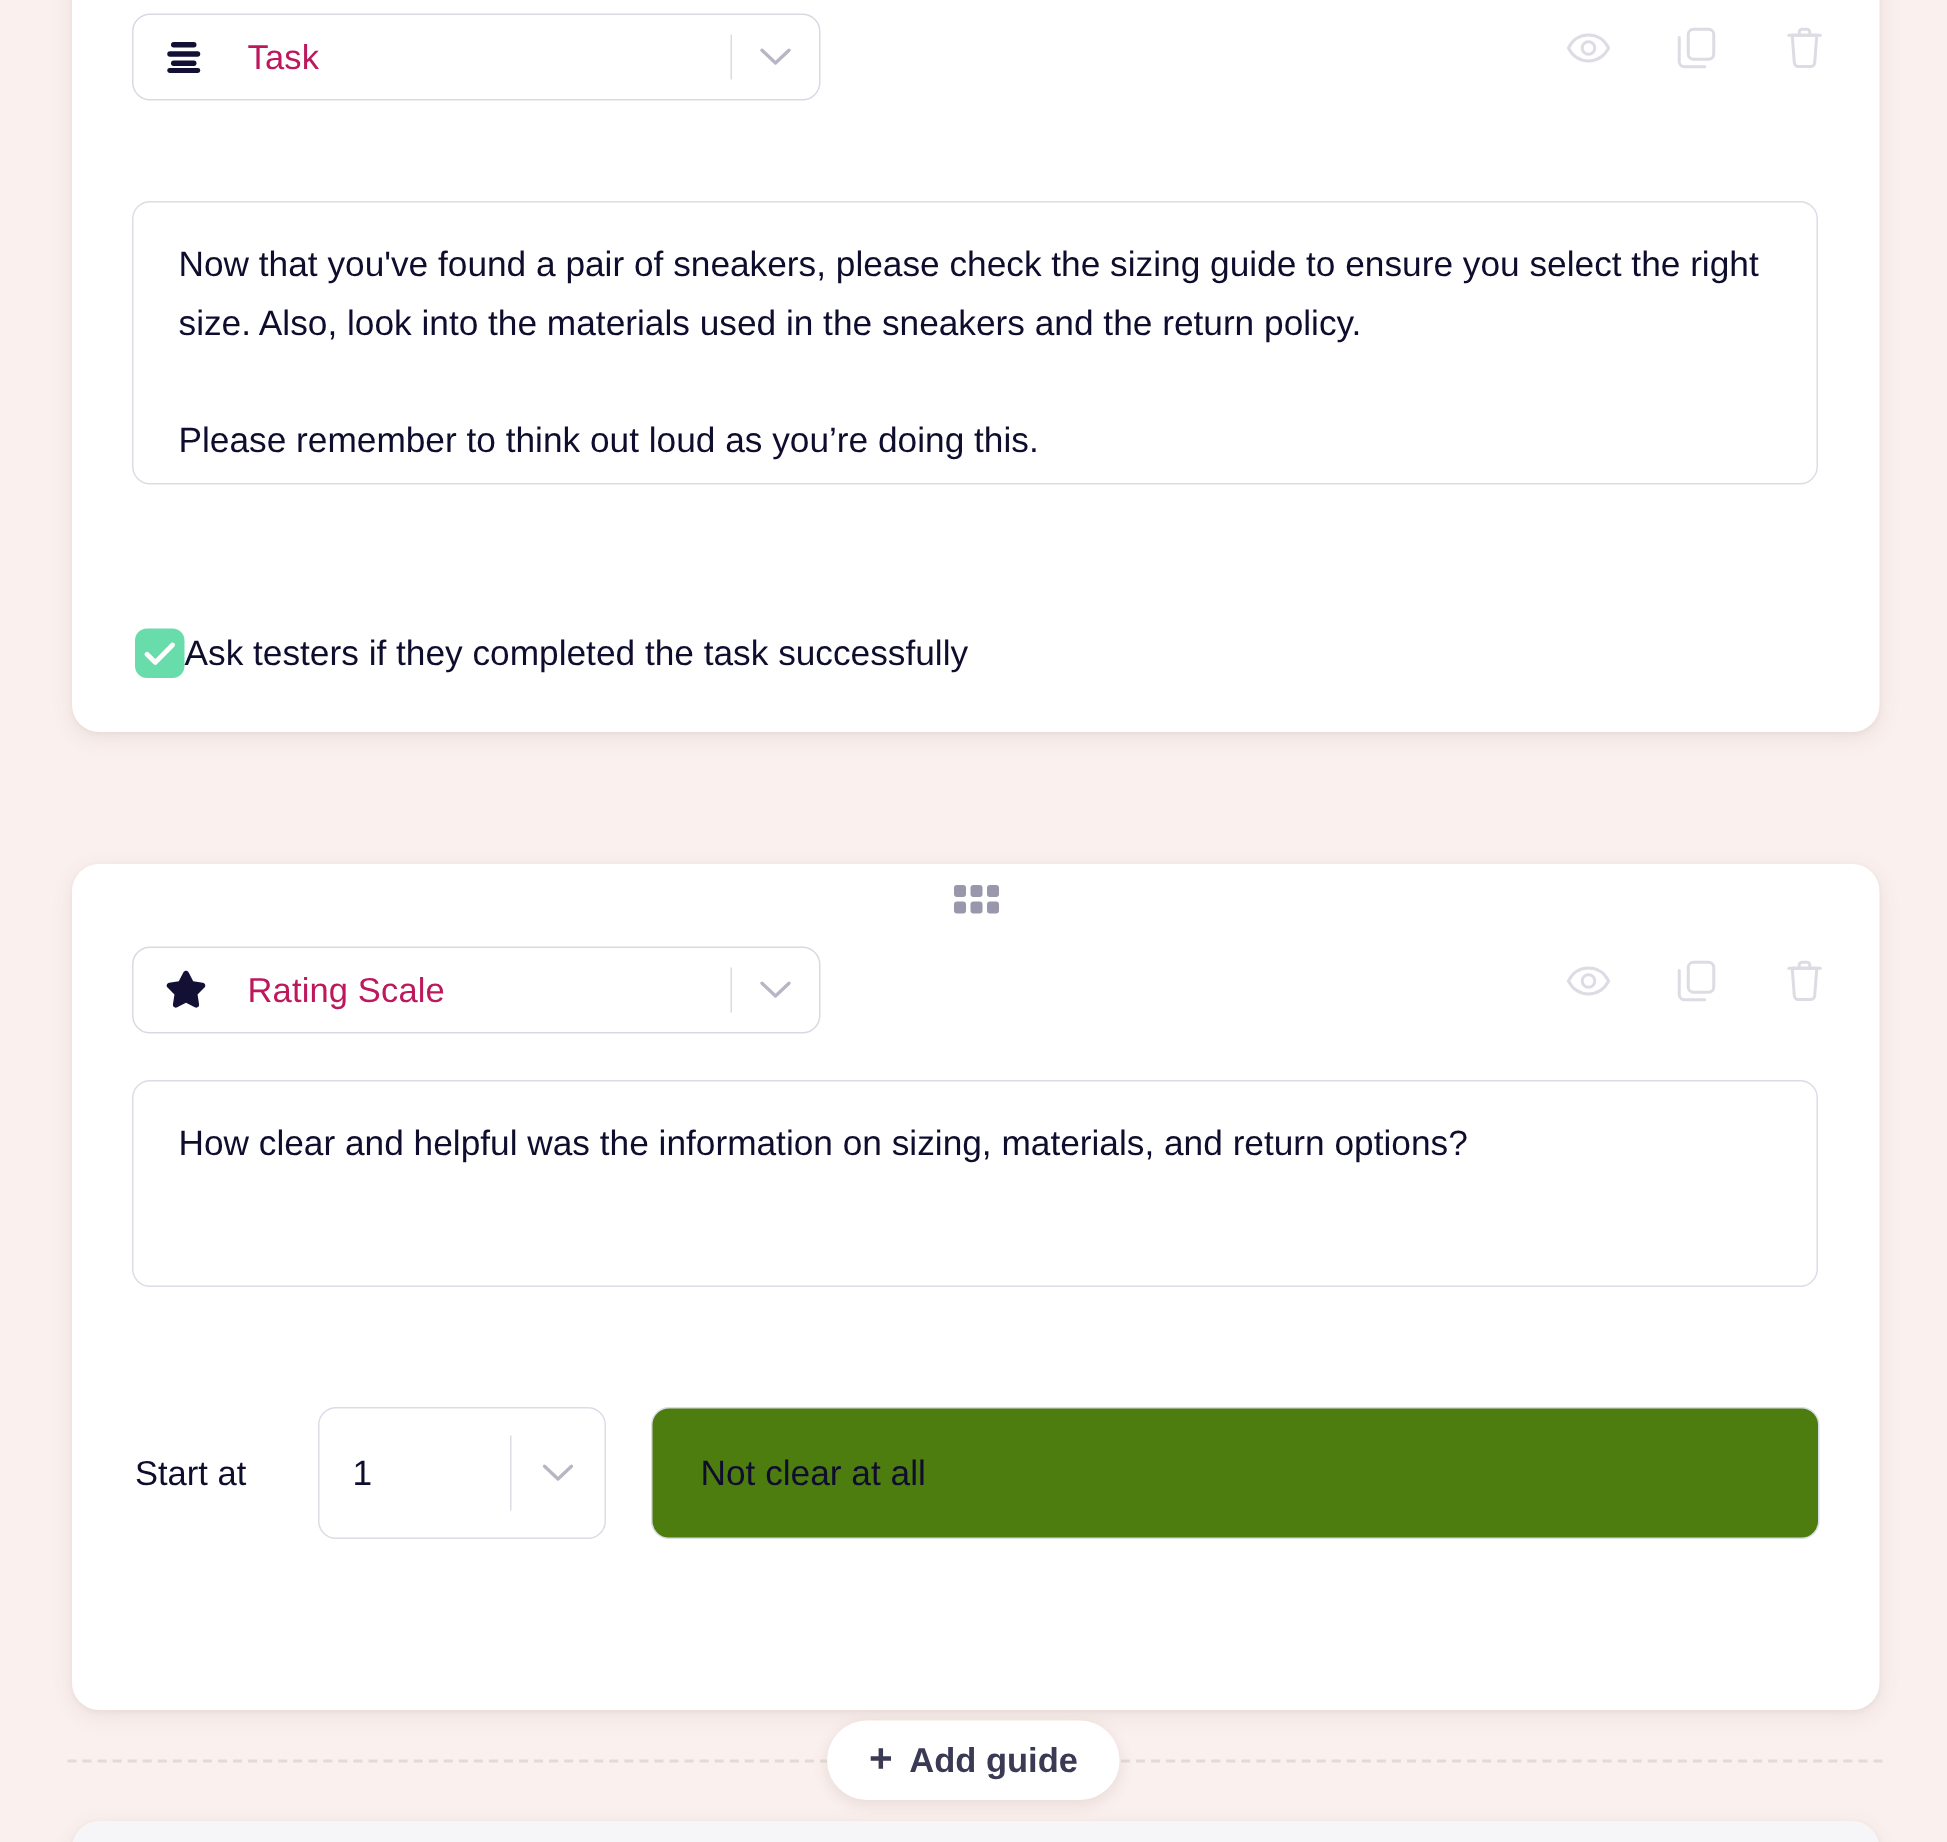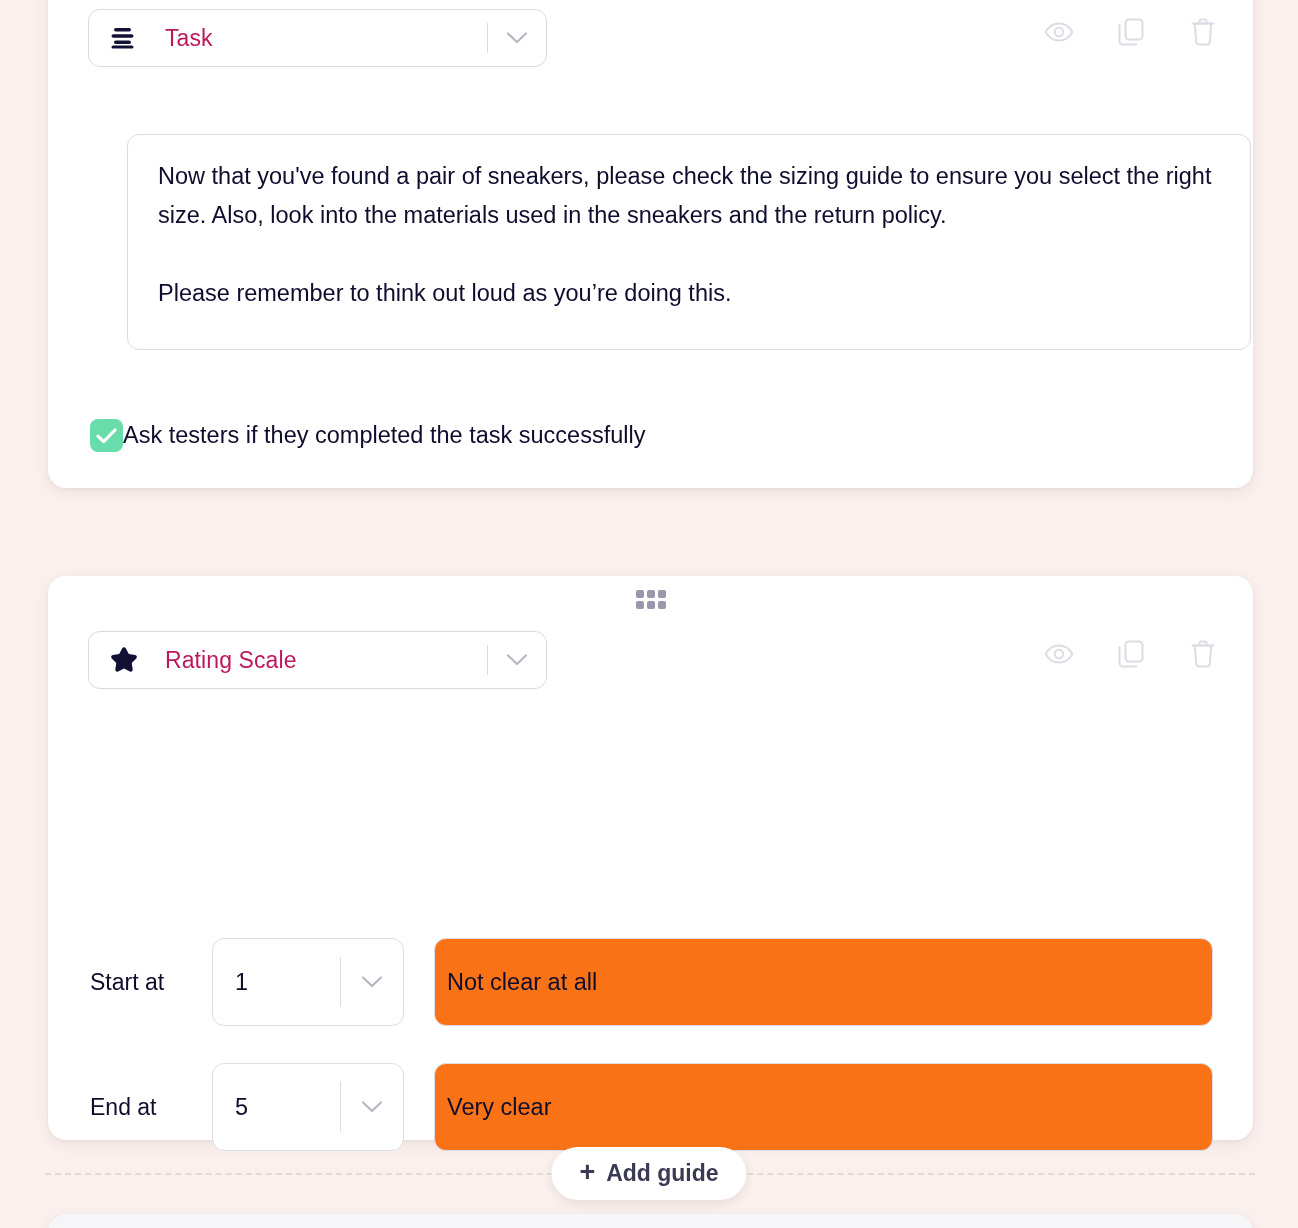--- a/index.html
+++ b/index.html
@@ -206,24 +206,24 @@
     align-items: center;
     justify-content: center;
     color: #b6b6c4;
   }
   .txt-input {
     margin-left: 30px;
     width: 779px;
     height: 88px;
     border: 1.6px solid #dcdce6;
     border-radius: 12px;
-    background: #f97316;
-    display: flex;
-    align-items: center;
-    padding-left: 12px;
+    background: #4d7c0f;
+    display: flex;
+    align-items: center;
+    padding-left: 32px;
     font-size: 23.5px;
     color: #0f0d2e;
     cursor: text;
   }
 
   
   .dashed-line {
     position: absolute;
     left: 45px;
     right: 43px;
@@ -295,21 +295,21 @@
     </span>
     <span class="act">
       <svg width="26" height="28" viewBox="0 0 26 28" fill="none">
         <path d="M2.5 5.5h21" stroke="#dcdce4" stroke-width="2" stroke-linecap="round"></path>
         <path d="M9.5 5.5V3.4c0-1 .8-1.9 1.9-1.9h3.2c1 0 1.9.8 1.9 1.9v2.1" stroke="#dcdce4" stroke-width="2"></path>
         <path d="M4.8 5.5h16.4l-1.4 18.3a2.8 2.8 0 0 1-2.8 2.6H9a2.8 2.8 0 0 1-2.8-2.6L4.8 5.5Z" stroke="#dcdce4" stroke-width="2" stroke-linejoin="round"></path>
       </svg>
     </span>
   </div>
 
-  <div class="panel" style="top:170px; height:216px;margin-left:39px;">Now that you've found a pair of sneakers, please check the sizing guide to ensure you select the right size. Also, look into the materials used in the sneakers and the return policy.
+  <div class="panel" style="top:170px; height:189px;">Now that you've found a pair of sneakers, please check the sizing guide to ensure you select the right size. Also, look into the materials used in the sneakers and the return policy.
 
 Please remember to think out loud as you’re doing this.</div>
 
   <div class="check-row" style="top:455px;">
     <span class="checkbox">
       <svg width="21" height="16" viewBox="0 0 21 16" fill="none">
         <path d="M2 8.2 L7.6 13.6 L19 2" stroke="#ffffff" stroke-width="3.2" stroke-linecap="round" stroke-linejoin="round"></path>
       </svg>
     </span>
     <span class="txt">Ask testers if they completed the task successfully</span>
@@ -357,48 +357,36 @@
     </span>
     <span class="act">
       <svg width="26" height="28" viewBox="0 0 26 28" fill="none">
         <path d="M2.5 5.5h21" stroke="#dcdce4" stroke-width="2" stroke-linecap="round"></path>
         <path d="M9.5 5.5V3.4c0-1 .8-1.9 1.9-1.9h3.2c1 0 1.9.8 1.9 1.9v2.1" stroke="#dcdce4" stroke-width="2"></path>
         <path d="M4.8 5.5h16.4l-1.4 18.3a2.8 2.8 0 0 1-2.8 2.6H9a2.8 2.8 0 0 1-2.8-2.6L4.8 5.5Z" stroke="#dcdce4" stroke-width="2" stroke-linejoin="round"></path>
       </svg>
     </span>
   </div>
 
+  <div class="panel" style="top:144px; height:138px;">How clear and helpful was the information on sizing, materials, and return options?</div>
 
   <div class="scale-row" style="top:318px;">
     <span class="row-label">Start at</span>
     <span class="num-select">
       <span class="num">1</span>
       <span class="divider"></span>
       <span class="caret">
         <svg width="22" height="14" viewBox="0 0 22 14" fill="none">
           <path d="M2 2.5 L11 11 L20 2.5" stroke="#b6b6c4" stroke-width="2.2" stroke-linecap="round" stroke-linejoin="round"></path>
         </svg>
       </span>
     </span>
     <span class="txt-input">Not clear at all</span>
   </div>
 
-  <div class="scale-row" style="top:443px;">
-    <span class="row-label">End at</span>
-    <span class="num-select">
-      <span class="num">5</span>
-      <span class="divider"></span>
-      <span class="caret">
-        <svg width="22" height="14" viewBox="0 0 22 14" fill="none">
-          <path d="M2 2.5 L11 11 L20 2.5" stroke="#b6b6c4" stroke-width="2.2" stroke-linecap="round" stroke-linejoin="round"></path>
-        </svg>
-      </span>
-    </span>
-    <span class="txt-input">Very clear</span>
-  </div>
 </div>
 
 <div class="dashed-line"></div>
 <button class="add-task-btn">
   <span class="plus">+</span>
   <span>Add guide</span>
 </button>
 
 <div class="card" id="card-next"></div>
 

